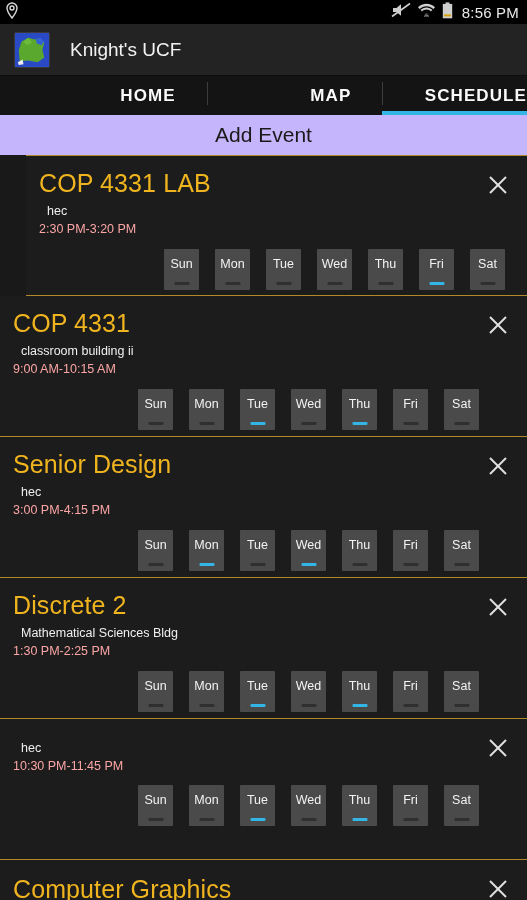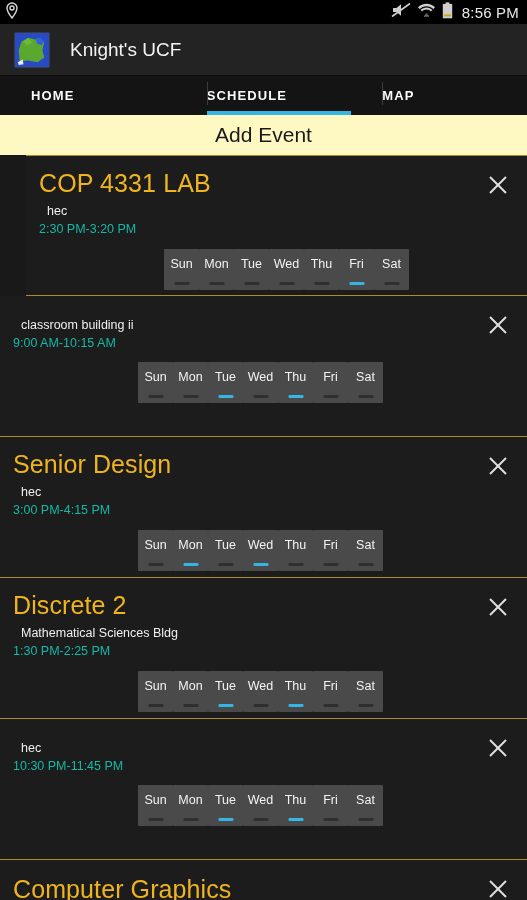--- a/index.html
+++ b/index.html
@@ -34,36 +34,36 @@
     border:1px solid #3a3a3a;
   }
   .app-logo svg { display:block; width:100%; height:100%; }
   .app-title { color:#f2f2f2; font-size:19px; font-weight:400; }
 
   
   .tabs {
     flex:0 0 39px; background:#141414; display:flex; position:relative;
   }
   .tab {
-    flex:1; display:flex; align-items:center; justify-content:flex-start;
-    color:#fafafa; font-size:13px; font-weight:bold; letter-spacing:1.1px;
+    flex:1; display:flex; align-items:center; justify-content:flex-end;
+    color:#fafafa; font-size:17px; font-weight:bold; letter-spacing:1.1px;
     position:relative; cursor:pointer;margin-left:31px;
   }
   .tab + .tab::before {
     content:""; position:absolute; left:0; top:6px; bottom:10px;
     width:1px; background:#3d3d3d;
   }
   .tab .tab-underline {
     position:absolute; left:0; right:0; bottom:0; height:4px; background:transparent;
   }
   .tab.active .tab-underline { background:#33b5e5; }
 
   
   .addevent {
-    flex:0 0 40px; background:#fef9c3;
+    flex:0 0 40px; background:#c4b5fd;
     display:flex; align-items:center; justify-content:center;
     color:#1a1a1a; font-size:21px; cursor:pointer;
   }
 
   
   .list { flex:1 1 auto; overflow:hidden; background:#191919; }
   .card {
     background:#1c1c1c; position:relative;
     border-bottom:1px solid #b08a28;
     padding:14px 0 10px 0;
@@ -71,31 +71,31 @@
   }
   .card:first-child { border-top:1px solid #b08a28;margin-left:26px; }
   .card-title {
     color:#f0b41f; font-size:25px; font-weight:400;
     padding:0 60px 0 13px; line-height:1.05; letter-spacing:.1px;
   }
   .card-sub {
     color:#efefef; font-size:12.5px; padding:6px 60px 0 21px; line-height:1.45;
   }
   .card-time {
-    color:#14b8a6; font-size:12.5px; padding:0 60px 0 13px; line-height:1.45;
+    color:#fca5a5; font-size:12.5px; padding:0 60px 0 13px; line-height:1.45;
   }
   .close-btn {
     position:absolute; top:10px; right:10px;
     width:38px; height:38px; display:flex; align-items:center; justify-content:center;
     cursor:pointer;
   }
   .close-btn svg { display:block; }
 
   
-  .days { display:flex; gap:0; padding:10px 0 0 138px; }
+  .days { display:flex; gap:16px; padding:10px 0 0 138px; }
   .day {
     width:35px; height:41px; background:#4a4a4a; border-radius:1px;
     display:flex; flex-direction:column; align-items:center; justify-content:flex-start;
     padding-top:9px; position:relative; cursor:pointer;
   }
   .day-label { color:#f3f3f3; font-size:12.5px; line-height:1; }
   .day-bar {
     position:absolute; bottom:5px; left:50%; transform:translateX(-50%);
     width:15px; height:3px; background:#2f2f2f; border-radius:1px;
   }
@@ -157,28 +157,28 @@
       </svg>
     </div>
     <div class="app-title">Knight's UCF</div>
   </div>
 
   <div class="tabs">
     <div class="tab">
       <span>HOME</span>
       <span class="tab-underline"></span>
     </div>
+    <div class="tab">
+      <span>MAP</span>
+      <span class="tab-underline"></span>
+    </div>
     <div class="tab active">
       <span>SCHEDULE</span>
       <span class="tab-underline"></span>
     </div>
-    <div class="tab">
-      <span>MAP</span>
-      <span class="tab-underline"></span>
-    </div>
   </div>
 
   <div class="addevent">
     <span>Add Event</span>
   </div>
 
   <div class="list" id="event-list">
       <div class="card">
         <div class="card-title">COP 4331 LAB</div>
         <div class="close-btn">
@@ -214,20 +214,21 @@
             <span class="day-label">Fri</span>
             <span class="day-bar"></span>
           </div>
           <div class="day">
             <span class="day-label">Sat</span>
             <span class="day-bar"></span>
           </div>
         </div>
       </div>
       <div class="card">
+        <div class="card-title">COP 4331</div>
         <div class="close-btn">
           <svg width="22" height="22" viewBox="0 0 22 22">
             <line x1="3" y1="3" x2="19" y2="19" stroke="#e0e0e0" stroke-width="2"></line>
             <line x1="19" y1="3" x2="3" y2="19" stroke="#e0e0e0" stroke-width="2"></line>
           </svg>
         </div>
         <div class="card-sub">classroom building ii</div>
         <div class="card-time">9:00 AM-10:15 AM</div>
         <div class="days">
           <div class="day">

